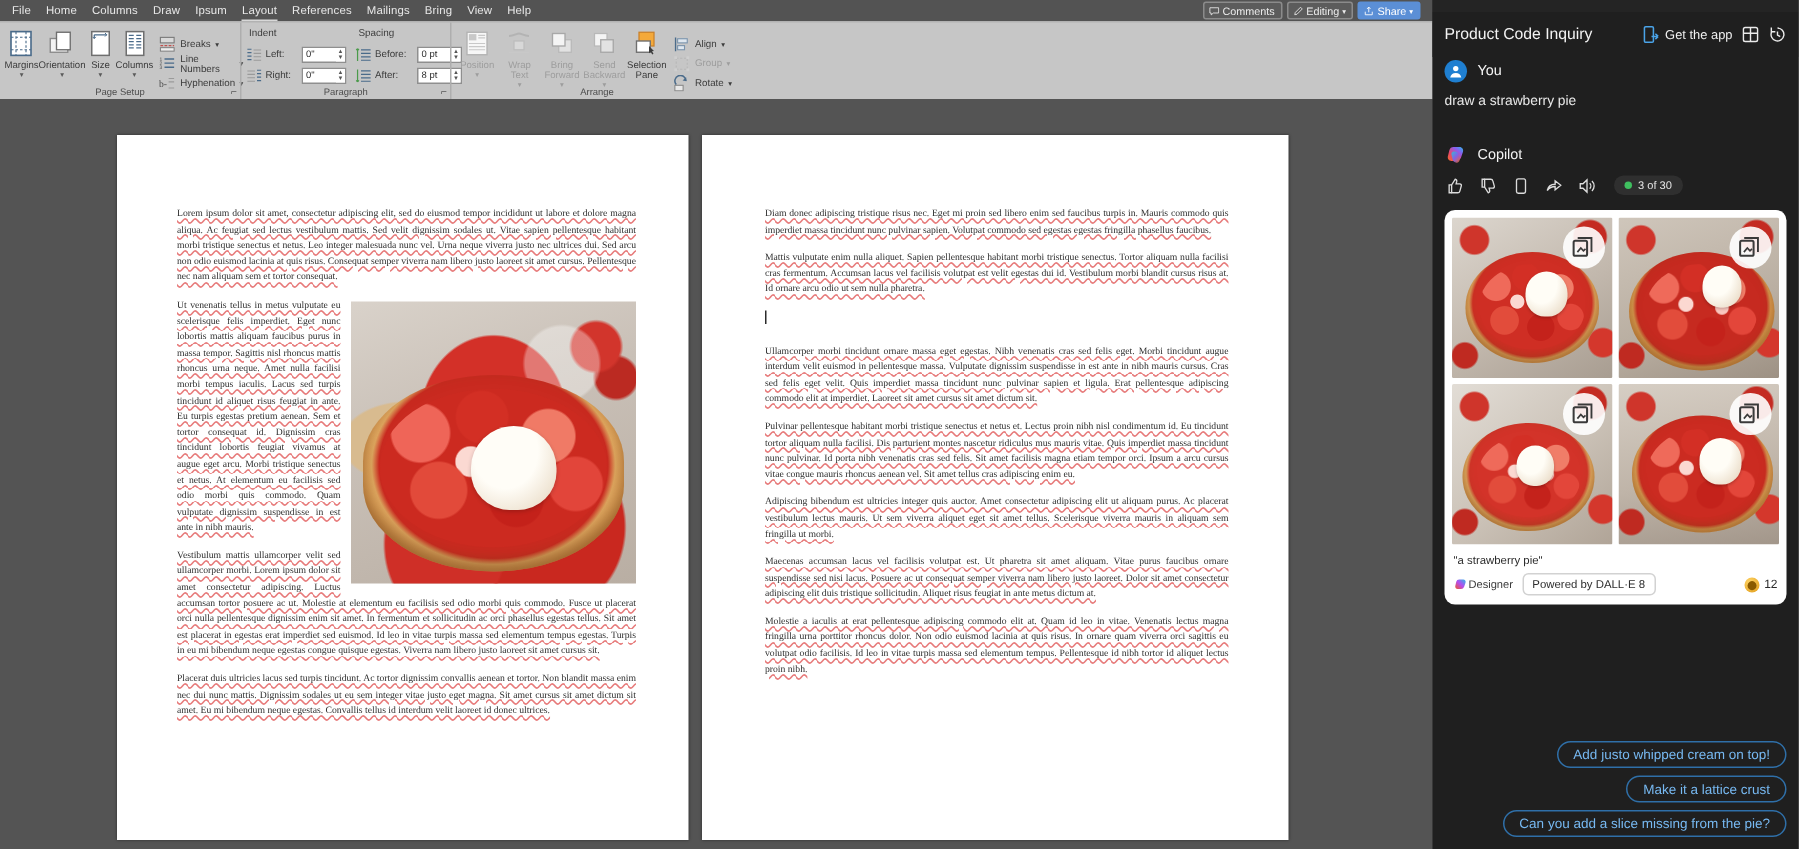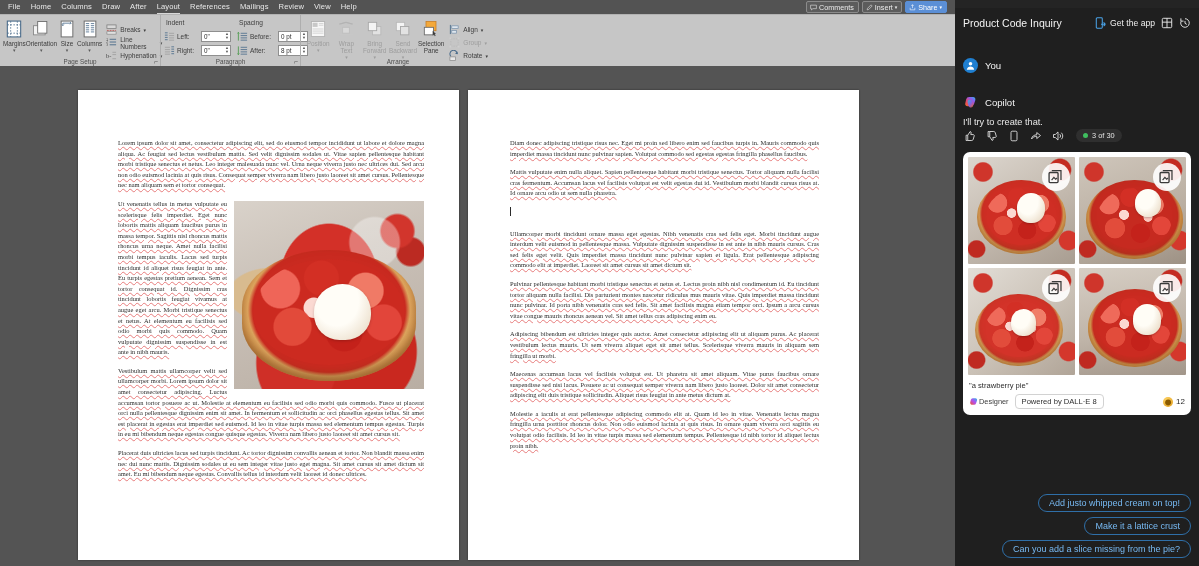--- a/index.html
+++ b/index.html
@@ -159,21 +159,21 @@
     height: 30px; display: flex; align-items: center; padding: 0 8px; gap: 6px;
     background: #1f1f1f;
   }
   .cp-title { font-size: 10.5px; color: #f3f3f3; flex: 1; white-space: nowrap; }
   .cp-getapp { display: flex; align-items: center; gap: 3px; font-size: 8.6px; color: #f0f0f0; }
   .cp-hicon { width: 12px; height: 12px; }
   .cp-scroll { flex: 1; overflow: hidden; padding: 0 8px; position: relative; }
 
   .msg-tail { font-size: 9.2px; line-height: 13.5px; color: #eaeaea; }
   .msg-tail .clipped { display: block; height: 7px; overflow: hidden; opacity: .75; }
-  .msg { margin-top: 20px; }
+  .msg { margin-top: 2px; }
   .msg-head { display: flex; align-items: center; gap: 7px; margin-bottom: 6px; }
   .avatar-you {
     width: 15px; height: 15px; border-radius: 50%; background: #1f7fd1;
     display: flex; align-items: center; justify-content: center;
   }
   .avatar-copilot { width: 15px; height: 15px; }
   .msg-name { font-size: 9.6px; color: #f4f4f4; }
   .msg-body { font-size: 9.2px; line-height: 13px; color: #e9e9e9; }
   .msg-actions { display: flex; align-items: center; gap: 10px; margin-top: 0; padding-left: 1px; }
   .act-ico { width: 12px; height: 12px; color: #dcdcdc; }
@@ -243,40 +243,40 @@
 <div id="app">
 
   <div id="word">
 
     <div class="menubar">
       <div id="menu-items" style="display:flex;align-items:center">
           <div class="menubar-item">File</div>
           <div class="menubar-item">Home</div>
           <div class="menubar-item">Columns</div>
           <div class="menubar-item">Draw</div>
-          <div class="menubar-item">After</div>
+          <div class="menubar-item">Ipsum</div>
           <div class="menubar-item active">Layout</div>
           <div class="menubar-item">References</div>
           <div class="menubar-item">Mailings</div>
-          <div class="menubar-item">Review</div>
+          <div class="menubar-item">Bring</div>
           <div class="menubar-item">View</div>
           <div class="menubar-item">Help</div>
         </div>
       <div class="menubar-right">
         <div class="mb-btn">
           <svg class="mb-ico" viewBox="0 0 12 12">
               <path d="M1 2h10v6H5L2.5 10.2V8H1z" fill="none" stroke="#e8e8e8" stroke-width="1"></path>
             </svg>
           <span>Comments</span>
         </div>
         <div class="mb-btn">
           <svg class="mb-ico" viewBox="0 0 12 12">
               <path d="M8.6 1.4l2 2-6 6-2.6.6.6-2.6z" fill="none" stroke="#e8e8e8" stroke-width="1"></path>
             </svg>
-          <span>Insert</span>
+          <span>Editing</span>
           <span style="font-size:5px">▾</span>
         </div>
         <div class="mb-btn share">
           <svg class="mb-ico" viewBox="0 0 12 12">
               <path d="M2 6.5V10h8V6.5M6 1.2v6M6 1.2L4 3.4M6 1.2l2 2.2" fill="none" stroke="#fff" stroke-width="1"></path>
             </svg>
           <span>Share</span>
           <span style="font-size:5px">▾</span>
         </div>
       </div>
@@ -535,20 +535,21 @@
       <div class="msg">
         <div class="msg-head">
           <span class="avatar-you">
             <svg viewBox="0 0 16 16" width="11" height="11">
                 <circle cx="8" cy="5.4" r="2.6" fill="#fff"></circle>
                 <path d="M2.6 14c.6-3 2.8-4.4 5.4-4.4S12.8 11 13.4 14z" fill="#fff"></path>
               </svg>
           </span>
           <span class="msg-name">You</span>
         </div>
+        <div class="msg-body">draw a strawberry pie</div>
       </div>
 
       <div class="msg" style="margin-top:22px">
         <div class="msg-head">
           <span class="avatar-copilot">
             <svg viewBox="0 0 16 16" width="15" height="15">
               <defs>
                 <linearGradient id="cg1" x1="0" y1="1" x2="1" y2="0">
                   <stop offset="0" stop-color="#f06a2a"></stop>
                     <stop offset=".35" stop-color="#e8476b"></stop>
@@ -560,21 +561,20 @@
                     <stop offset=".5" stop-color="#7a63ef"></stop>
                   <stop offset="1" stop-color="#f0622a"></stop>
                 </linearGradient>
               </defs>
               <path d="M3.4 4.6A3.2 3.2 0 0 1 6.5 2.2h4.2c1.9 0 3 1.7 2.4 3.4l-1.4 4.2A3.4 3.4 0 0 1 8.5 12H5c-2 0-3.2-1.8-2.5-3.6z" fill="url(#cg1)"></path>
               <path d="M6.4 5.4c1.6-.5 3.3.4 3.7 2l.7 3c.3 1.5-.8 2.9-2.3 2.9-1.3 0-2.4-.9-2.7-2.2L5 7.9c-.3-1.1.3-2.2 1.4-2.5z" fill="url(#cg2)" opacity=".9"></path>
             </svg>
           </span>
           <span class="msg-name">Copilot</span>
         </div>
-        <div class="msg-body">I'll try to create that.</div>
 
         <div class="msg-actions">
           <svg class="act-ico" viewBox="0 0 16 16">
               <path d="M5 14V7l3.2-5c1 .2 1.5 1 1.3 2l-.5 2.1h3.3c1 0 1.6.9 1.3 1.8l-1.3 4.6c-.2.8-1 1.5-1.9 1.5z" fill="none" stroke="#dcdcdc" stroke-width="1.2"></path>
               <path d="M5 7H2.8v7H5" fill="none" stroke="#dcdcdc" stroke-width="1.2"></path>
             </svg>
           <svg class="act-ico" viewBox="0 0 16 16">
               <path d="M5 2v7l3.2 5c1-.2 1.5-1 1.3-2l-.5-2.1h3.3c1 0 1.6-.9 1.3-1.8l-1.3-4.6C12.1 2.7 11.3 2 10.4 2z" fill="none" stroke="#dcdcdc" stroke-width="1.2"></path>
               <path d="M5 9H2.8V2H5" fill="none" stroke="#dcdcdc" stroke-width="1.2"></path>
             </svg>

